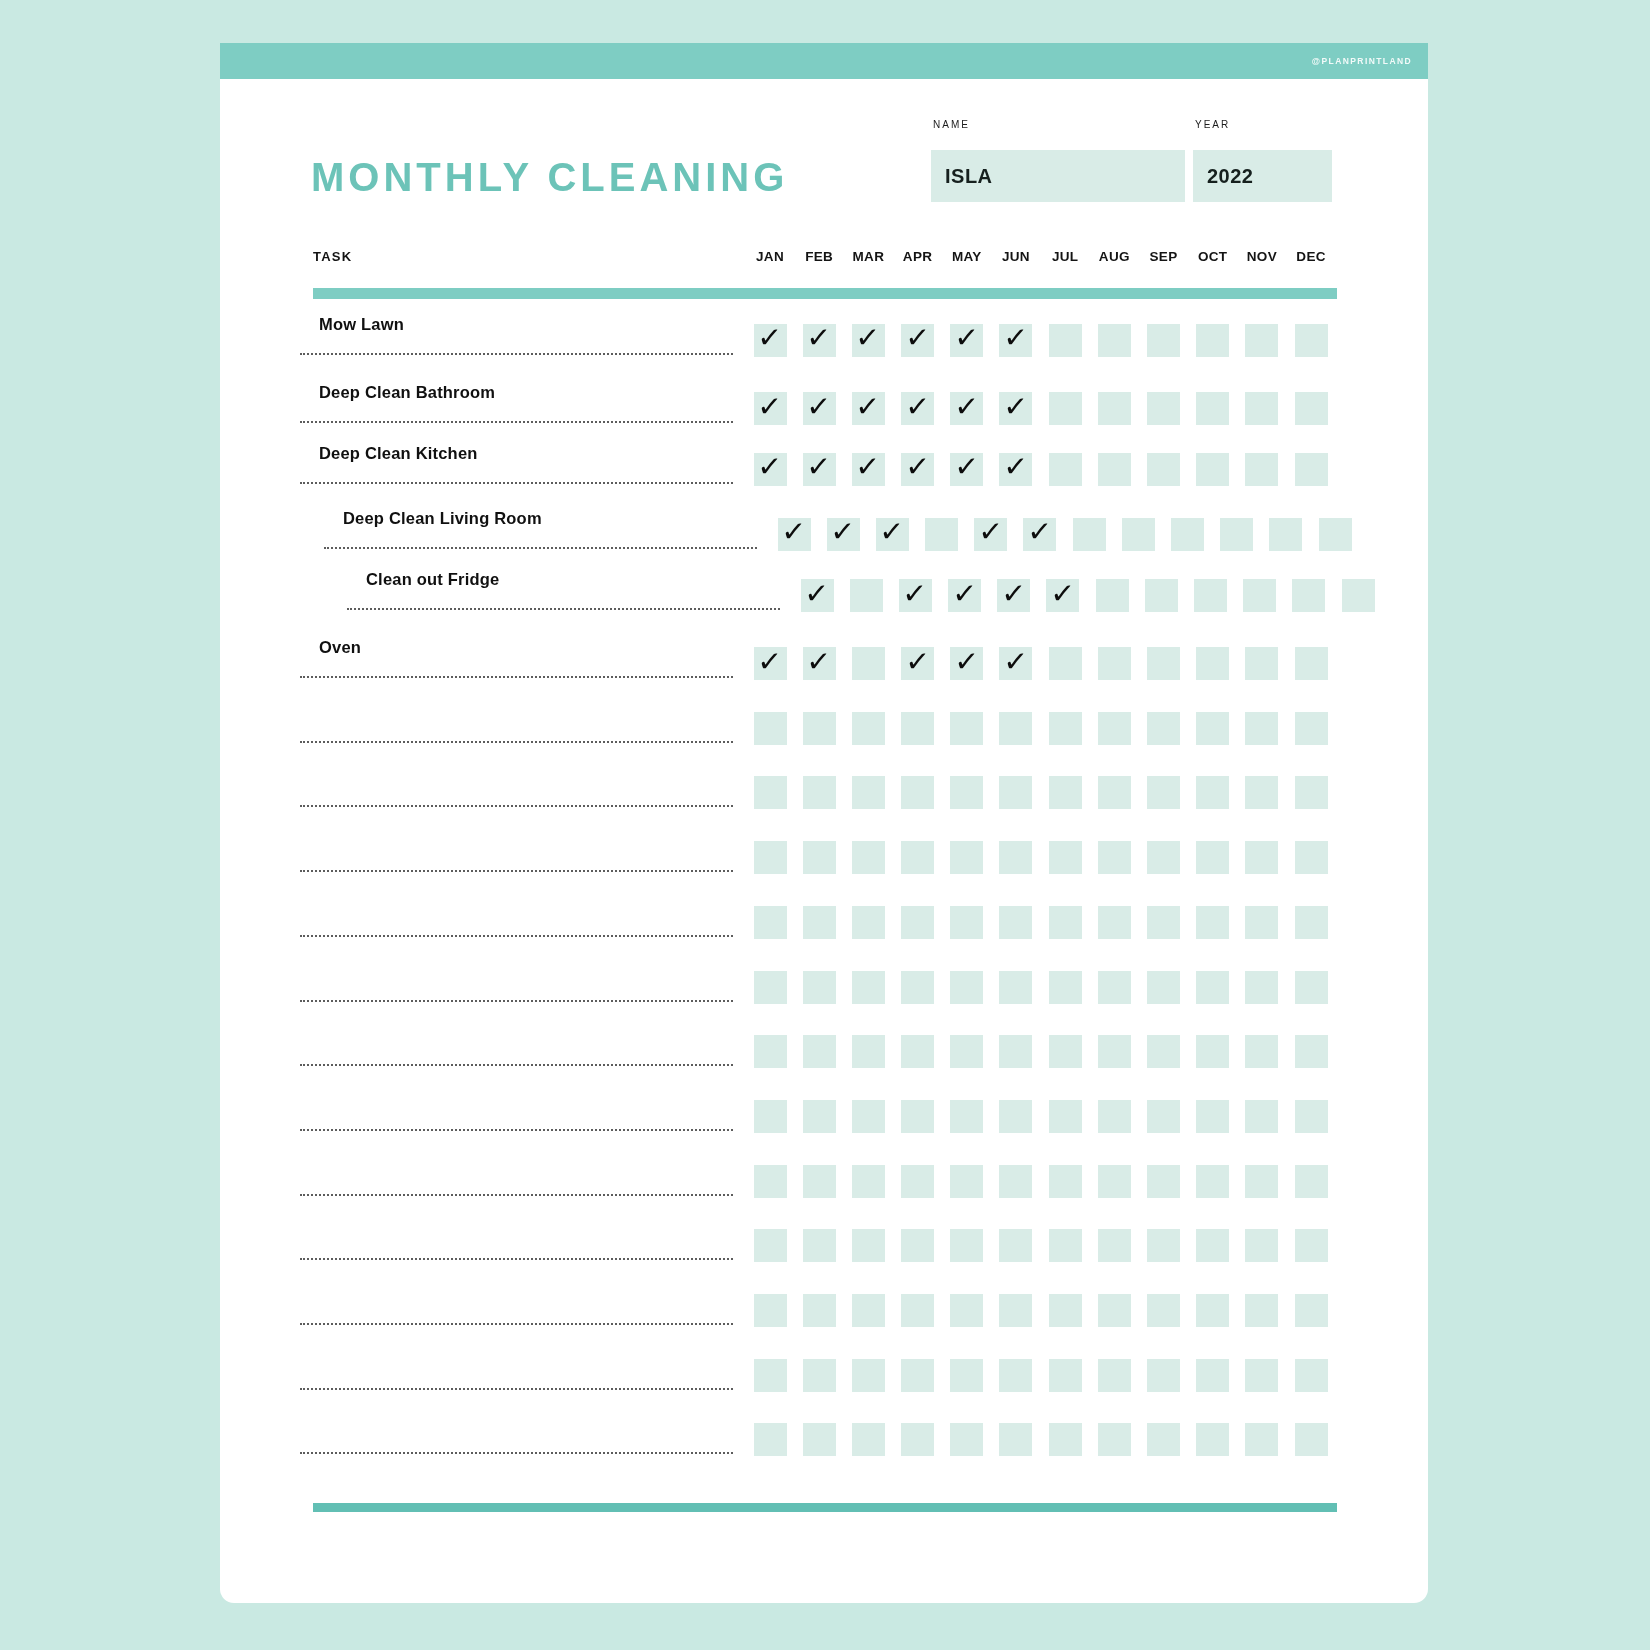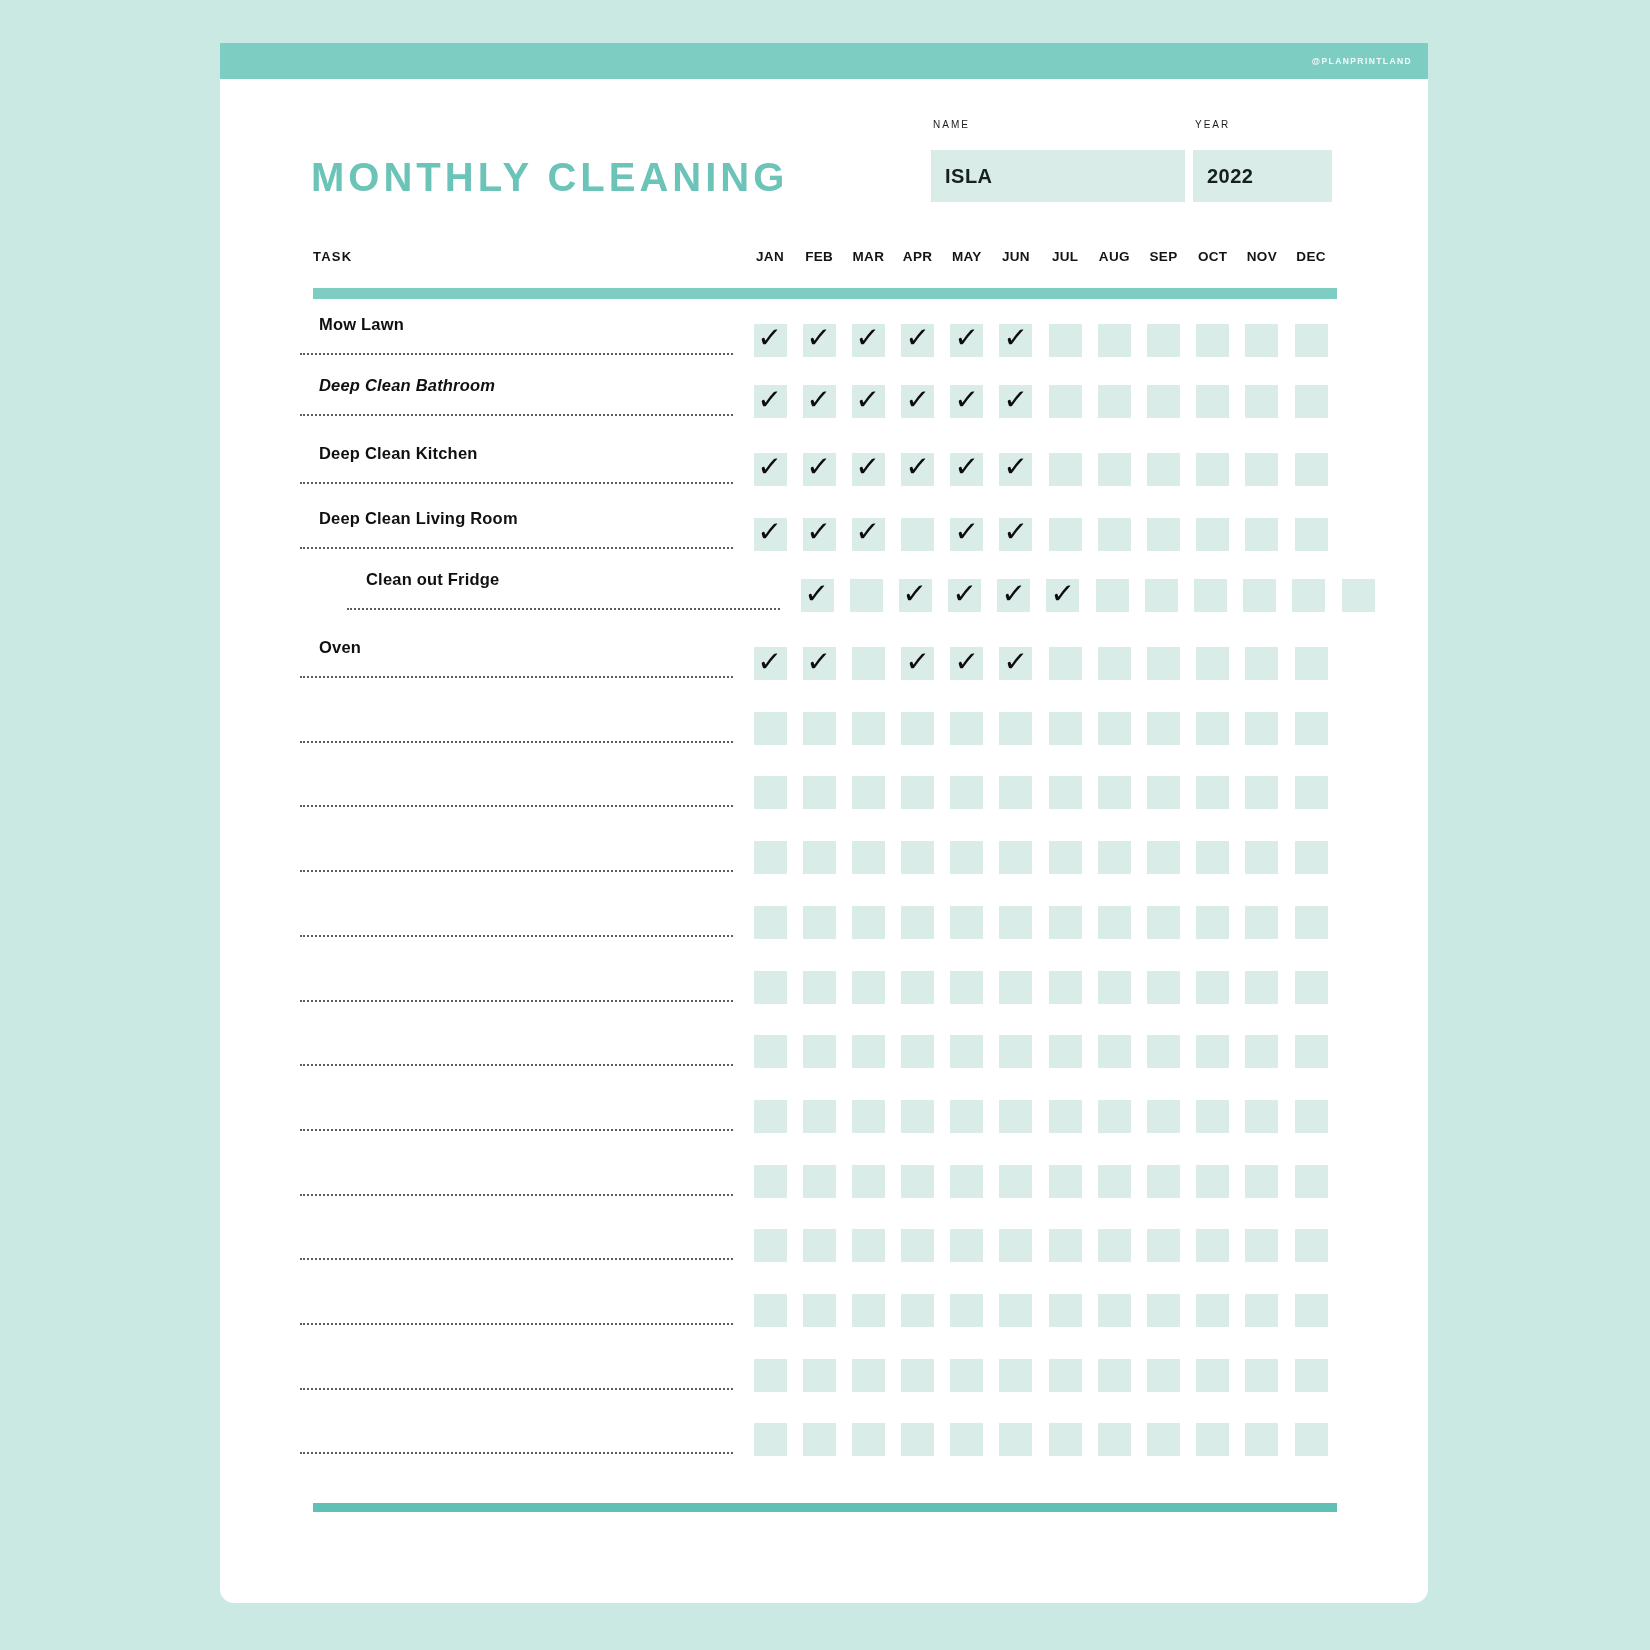--- a/index.html
+++ b/index.html
@@ -181,21 +181,21 @@
             <span class="check">✓</span>
           </div>
           <div class="checkbox"></div>
           <div class="checkbox"></div>
           <div class="checkbox"></div>
           <div class="checkbox"></div>
           <div class="checkbox"></div>
           <div class="checkbox"></div>
         </div>
       </div>
-      <div class="row" style="top: 342px; font-style: italic;">
+      <div class="row" style="top: 349px;">
         <div class="task-label">Deep Clean Bathroom</div>
         <div class="dotted"></div>
         <div class="boxes">
           <div class="checkbox">
             <span class="check">✓</span>
           </div>
           <div class="checkbox">
             <span class="check">✓</span>
           </div>
           <div class="checkbox">
@@ -241,21 +241,21 @@
             <span class="check">✓</span>
           </div>
           <div class="checkbox"></div>
           <div class="checkbox"></div>
           <div class="checkbox"></div>
           <div class="checkbox"></div>
           <div class="checkbox"></div>
           <div class="checkbox"></div>
         </div>
       </div>
-      <div class="row" style="top: 474.6px;">
+      <div class="row" style="top: 474.6px; margin-left: 24px;">
         <div class="task-label">Deep Clean Living Room</div>
         <div class="dotted"></div>
         <div class="boxes">
           <div class="checkbox">
             <span class="check">✓</span>
           </div>
           <div class="checkbox">
             <span class="check">✓</span>
           </div>
           <div class="checkbox">

